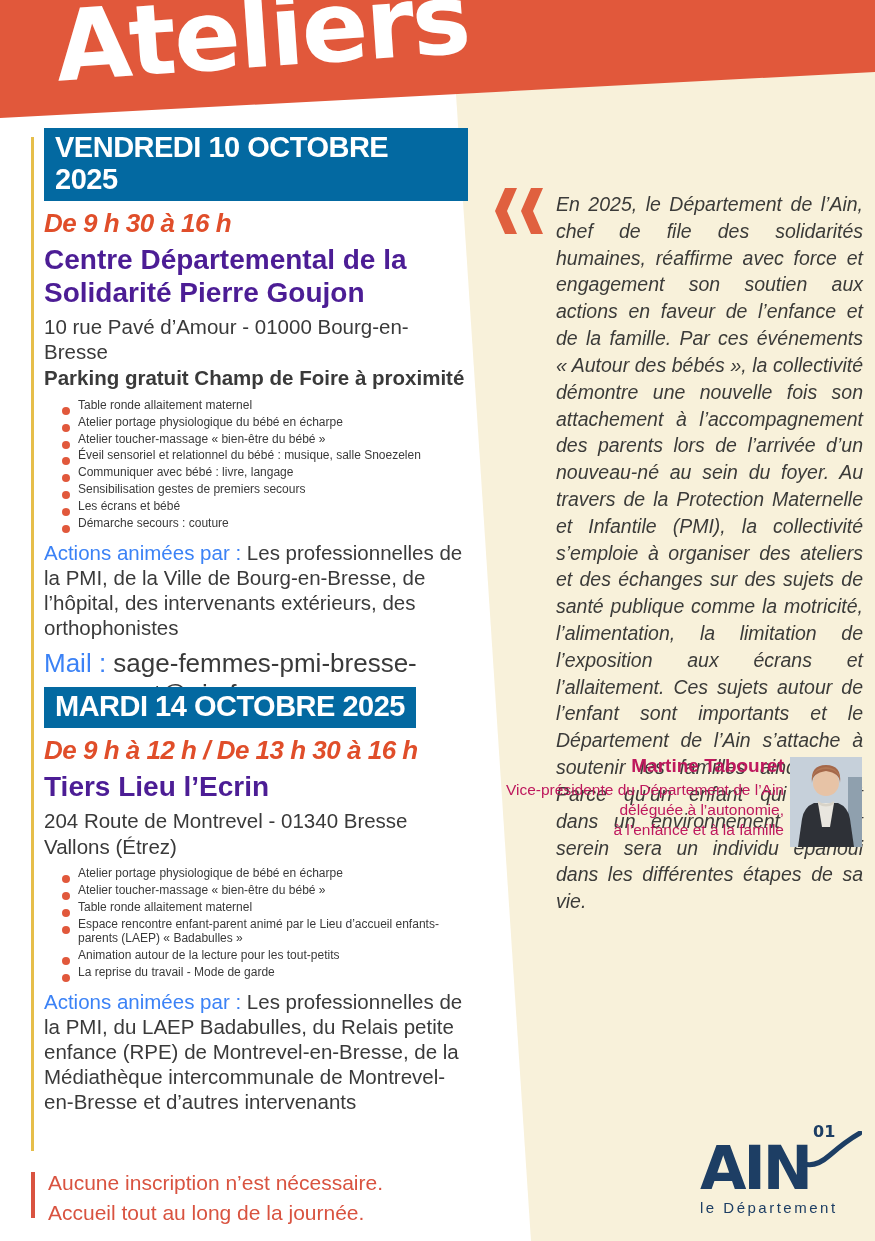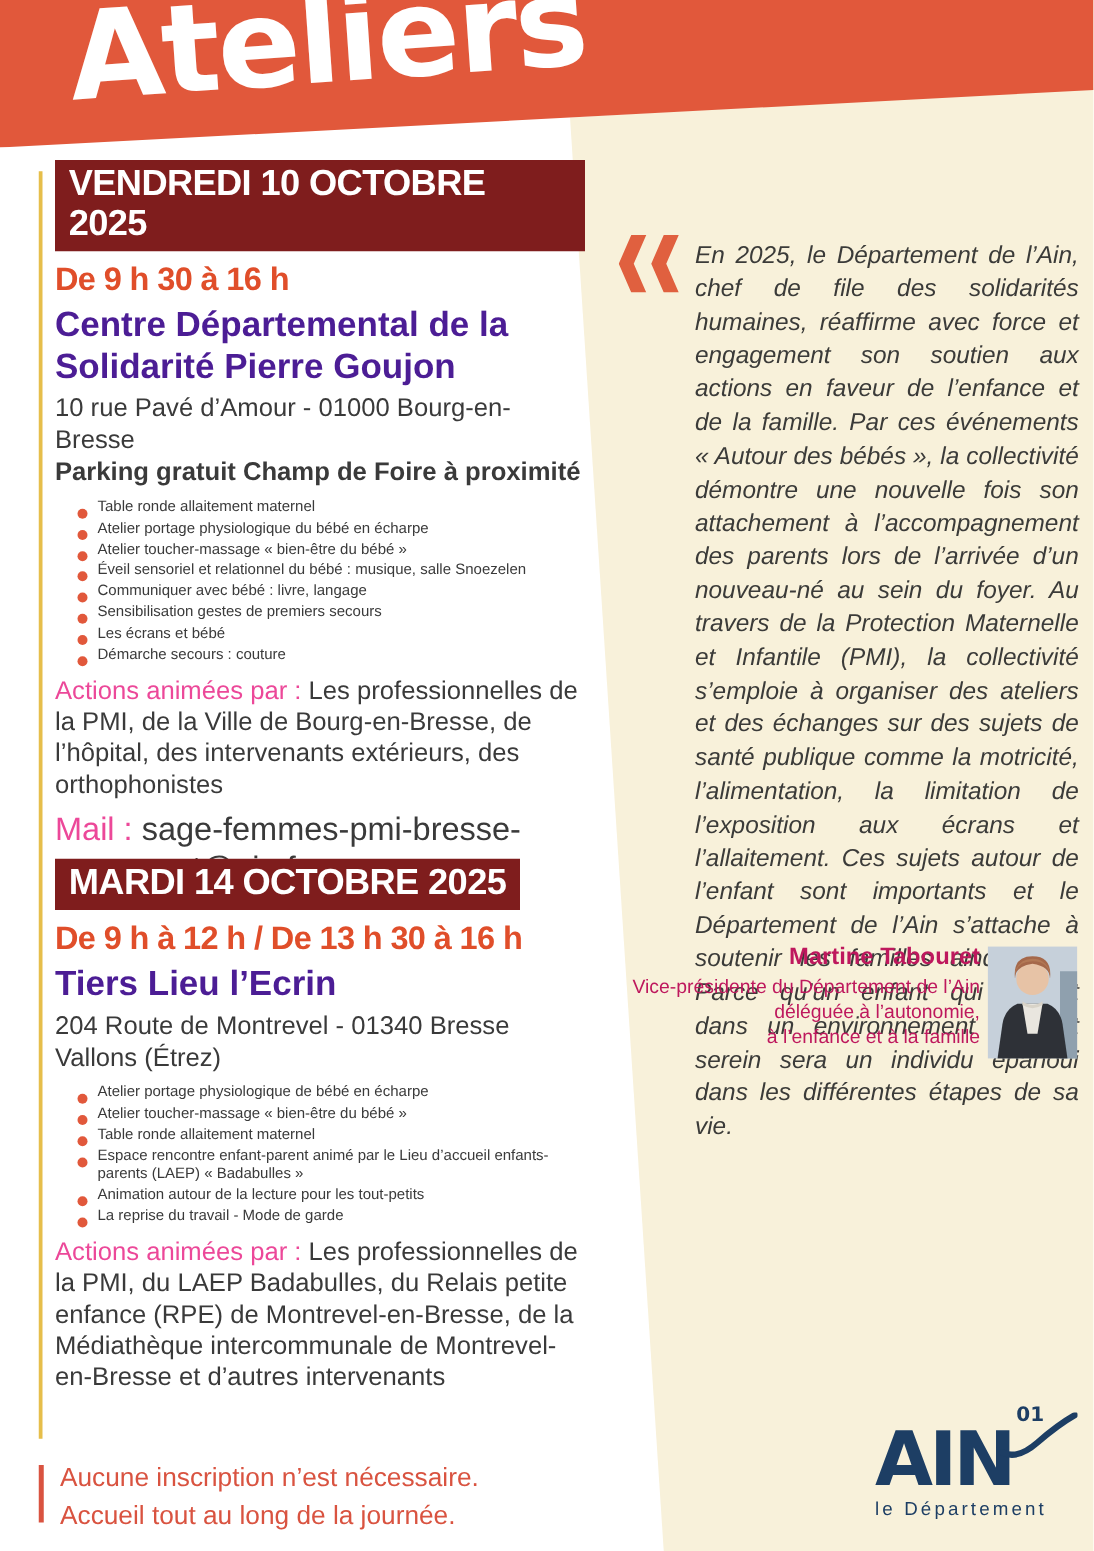--- a/index.html
+++ b/index.html
@@ -18,31 +18,31 @@
     transform:rotate(-4deg);transform-origin:left top;letter-spacing:-2px;}
 
   
   .rail-yellow{position:absolute;left:31px;top:137px;width:3px;height:1014px;background:#E6BE4A;}
   .rail-red{position:absolute;left:31px;top:1172px;width:4px;height:46px;background:#D95340;}
 
   
   .section{position:absolute;left:44px;width:424px;}
   .sec1{top:128px;}
   .sec2{top:687px;}
-  .banner{display:inline-block;background:#7f1d1d;color:#ffffff;font-weight:700;
+  .banner{display:inline-block;background:#0369a1;color:#ffffff;font-weight:700;
     font-size:29px;line-height:1.1;padding:4px 11px 5px 11px;letter-spacing:-0.5px;}
-  .time{margin-top:7px;color:#E04E2A;font-weight:700;font-size:26px;letter-spacing:-0.5px;}
+  .time{margin-top:7px;color:#E04E2A;font-weight:700;font-size:26px;letter-spacing:-0.5px;font-style:italic;}
   .venue{margin-top:4px;color:#4c1d95;font-weight:700;font-size:28px;line-height:1.18;}
   .addr{margin-top:5px;color:#3A3A3A;font-size:20.5px;line-height:1.25;}
   .addr-note{color:#3A3A3A;font-size:20.5px;font-weight:700;line-height:1.25;}
   ul.blist{margin:8px 0 0 0;padding:0 0 0 18px;list-style:none;}
   ul.blist li{position:relative;color:#3A3A3A;font-size:12px;line-height:1.16;margin:0 0 3px 0;padding-left:16px;}
   ul.blist li::before{content:"";position:absolute;left:0;top:8px;width:8px;height:8px;border-radius:50%;background:#E1583B;}
   .actions{margin-top:9px;color:#3A3A3A;font-size:20.5px;line-height:1.22;}
-  .label-gold{color:#ec4899;}
+  .label-gold{color:#3b82f6;}
   .contact{margin-top:8px;color:#3A3A3A;font-size:26px;}
 
   
   .footer-note{position:absolute;left:48px;top:1168px;color:#D95340;font-size:21px;line-height:1.45;}
 
   
   .quote-mark{position:absolute;left:495px;top:188px;}
   .quote-text{position:absolute;left:556px;top:191px;width:307px;color:#3B3B39;
     font-size:19.5px;line-height:1.375;font-style:italic;text-align:justify;}
   .attribution{position:absolute;left:500px;top:755px;width:284px;text-align:right;color:#be185d;}

